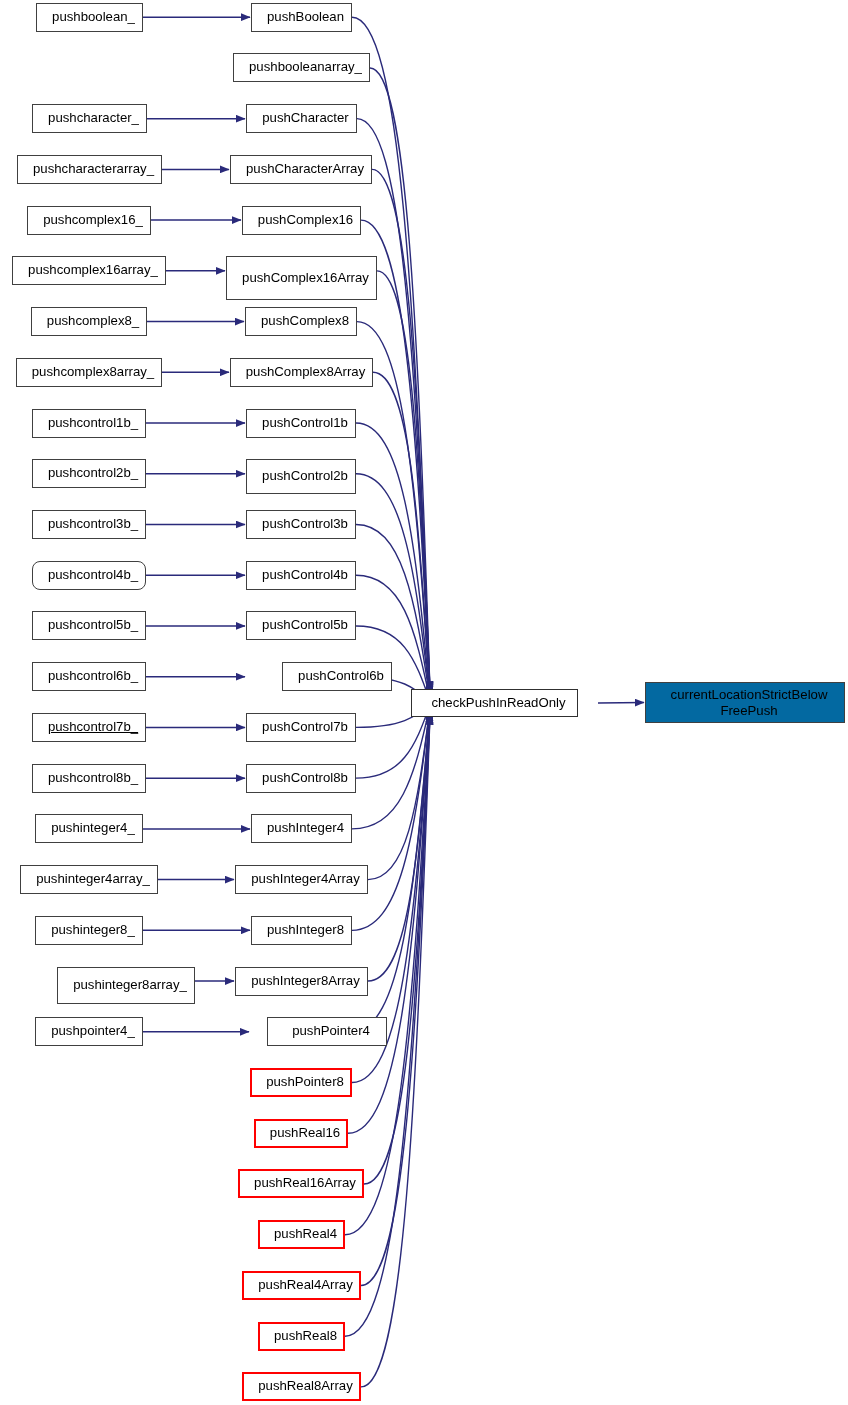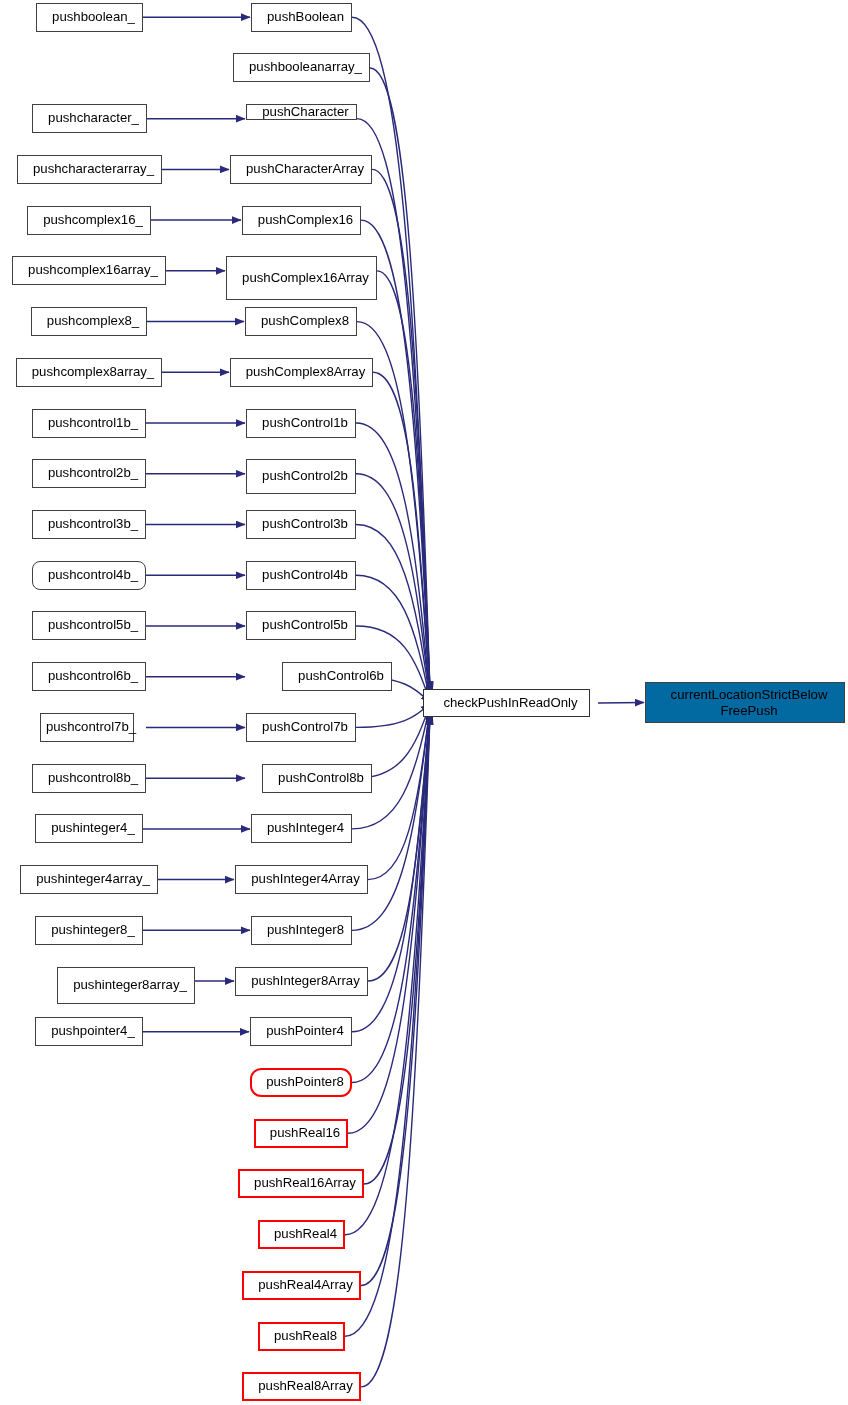--- a/index.html
+++ b/index.html
@@ -74,21 +74,21 @@
         <path d="M345,1336.18 C397.7,1336.18 413,1075.1055111111111 430,714.574074074074" marker-end="url(#ah)"></path>
         <path d="M361,1386.9099999999999 C403.78,1386.9099999999999 416.2,1104.9178 430,715.5" marker-end="url(#ah)"></path>
         <path d="M598,703 L644,702.5" marker-end="url(#ah)" stroke-width="1.5"></path>
       </g>
   </svg>
   <div id="nodes">
       <div class="node plain" style="left: 36px; top: 3px; width: 107px; height: 29px;">pushboolean_</div>
       <div class="node plain" style="left: 251px; top: 3px; width: 101px; height: 29px; text-align: right;">pushBoolean</div>
       <div class="node plain" style="left: 233px; top: 53px; width: 137px; height: 29px;">pushbooleanarray_</div>
       <div class="node plain" style="left: 32px; top: 104px; width: 115px; height: 29px;">pushcharacter_</div>
-      <div class="node plain" style="left: 246px; top: 104px; width: 111px; height: 16px;">pushCharacter</div>
+      <div class="node plain" style="left: 246px; top: 104px; width: 111px; height: 29px;">pushCharacter</div>
       <div class="node plain" style="left: 17px; top: 155px; width: 145px; height: 29px;">pushcharacterarray_</div>
       <div class="node plain" style="left: 230px; top: 155px; width: 142px; height: 29px;">pushCharacterArray</div>
       <div class="node plain" style="left: 27px; top: 206px; width: 124px; height: 29px;">pushcomplex16_</div>
       <div class="node plain" style="left: 242px; top: 206px; width: 119px; height: 29px;">pushComplex16</div>
       <div class="node plain" style="left: 12px; top: 256px; width: 154px; height: 29px;">pushcomplex16array_</div>
       <div class="node plain" style="left: 226px; top: 256px; width: 151px; height: 44px;">pushComplex16Array</div>
       <div class="node plain" style="left: 31px; top: 307px; width: 116px; height: 29px;">pushcomplex8_</div>
       <div class="node plain" style="left: 245px; top: 307px; width: 112px; height: 29px;">pushComplex8</div>
       <div class="node plain" style="left: 16px; top: 358px; width: 146px; height: 29px;">pushcomplex8array_</div>
       <div class="node plain" style="left: 230px; top: 358px; width: 143px; height: 29px;">pushComplex8Array</div>
@@ -97,42 +97,42 @@
       <div class="node plain" style="left: 32px; top: 459px; width: 114px; height: 29px;">pushcontrol2b_</div>
       <div class="node plain" style="left: 246px; top: 459px; width: 110px; height: 35px;">pushControl2b</div>
       <div class="node plain" style="left: 32px; top: 510px; width: 114px; height: 29px;">pushcontrol3b_</div>
       <div class="node plain" style="left: 246px; top: 510px; width: 110px; height: 29px;">pushControl3b</div>
       <div class="node plain" style="left: 32px; top: 561px; width: 114px; height: 29px; border-radius: 8px;">pushcontrol4b_</div>
       <div class="node plain" style="left: 246px; top: 561px; width: 110px; height: 29px;">pushControl4b</div>
       <div class="node plain" style="left: 32px; top: 611px; width: 114px; height: 29px;">pushcontrol5b_</div>
       <div class="node plain" style="left: 246px; top: 611px; width: 110px; height: 29px;">pushControl5b</div>
       <div class="node plain" style="left: 32px; top: 662px; width: 114px; height: 29px;">pushcontrol6b_</div>
       <div class="node plain" style="left: 246px; top: 662px; width: 110px; height: 29px; margin-left: 36px;">pushControl6b</div>
-      <div class="node plain" style="left: 40px; top: 713px; width: 94px; height: 29px;">pushcontrol7b_</div>
+      <div class="node plain" style="left: 32px; top: 713px; width: 114px; height: 29px; text-decoration: underline;">pushcontrol7b_</div>
       <div class="node plain" style="left: 246px; top: 713px; width: 110px; height: 29px;">pushControl7b</div>
       <div class="node plain" style="left: 32px; top: 764px; width: 114px; height: 29px;">pushcontrol8b_</div>
-      <div class="node plain" style="left: 246px; top: 764px; width: 110px; height: 29px; margin-left: 16px;">pushControl8b</div>
+      <div class="node plain" style="left: 246px; top: 764px; width: 110px; height: 29px;">pushControl8b</div>
       <div class="node plain" style="left: 35px; top: 814px; width: 108px; height: 29px;">pushinteger4_</div>
       <div class="node plain" style="left: 251px; top: 814px; width: 101px; height: 29px;">pushInteger4</div>
       <div class="node plain" style="left: 20px; top: 865px; width: 138px; height: 29px;">pushinteger4array_</div>
       <div class="node plain" style="left: 235px; top: 865px; width: 133px; height: 29px;">pushInteger4Array</div>
       <div class="node plain" style="left: 35px; top: 916px; width: 108px; height: 29px;">pushinteger8_</div>
       <div class="node plain" style="left: 251px; top: 916px; width: 101px; height: 29px;">pushInteger8</div>
       <div class="node plain" style="left: 20px; top: 967px; width: 138px; height: 37px; margin-left: 37px;">pushinteger8array_</div>
       <div class="node plain" style="left: 235px; top: 967px; width: 133px; height: 29px;">pushInteger8Array</div>
       <div class="node plain" style="left: 35px; top: 1017px; width: 108px; height: 29px;">pushpointer4_</div>
-      <div class="node plain" style="left: 250px; top: 1017px; width: 102px; height: 29px;">pushPointer4</div>
-      <div class="node red" style="left: 250px; top: 1068px; width: 102px; height: 29px; border-radius: 11px;">pushPointer8</div>
+      <div class="node plain" style="left: 267px; top: 1017px; width: 120px; height: 29px;">pushPointer4</div>
+      <div class="node red" style="left: 250px; top: 1068px; width: 102px; height: 29px;">pushPointer8</div>
       <div class="node red" style="left: 254px; top: 1119px; width: 94px; height: 29px;">pushReal16</div>
       <div class="node red" style="left: 238px; top: 1169px; width: 126px; height: 29px;">pushReal16Array</div>
       <div class="node red" style="left: 258px; top: 1220px; width: 87px; height: 29px;">pushReal4</div>
       <div class="node red" style="left: 242px; top: 1271px; width: 119px; height: 29px;">pushReal4Array</div>
       <div class="node red" style="left: 258px; top: 1322px; width: 87px; height: 29px;">pushReal8</div>
       <div class="node red" style="left: 242px; top: 1372px; width: 119px; height: 29px;">pushReal8Array</div>
-      <div class="node center" style="left: 423px; top: 689px; width: 167px; height: 28px;">checkPushInReadOnly</div>
+      <div class="node center" style="left: 411px; top: 689px; width: 167px; height: 28px;">checkPushInReadOnly</div>
       <div class="node gray" style="left: 645px; top: 682px; width: 200px; height: 41px;">
         <div style="display: flex; flex-direction: column; align-items: center; line-height: 1.18;">
           <span>currentLocationStrictBelow</span>
           <span>FreePush</span>
         </div>
       </div>
     </div>
 </div>
 
 </body></html>

